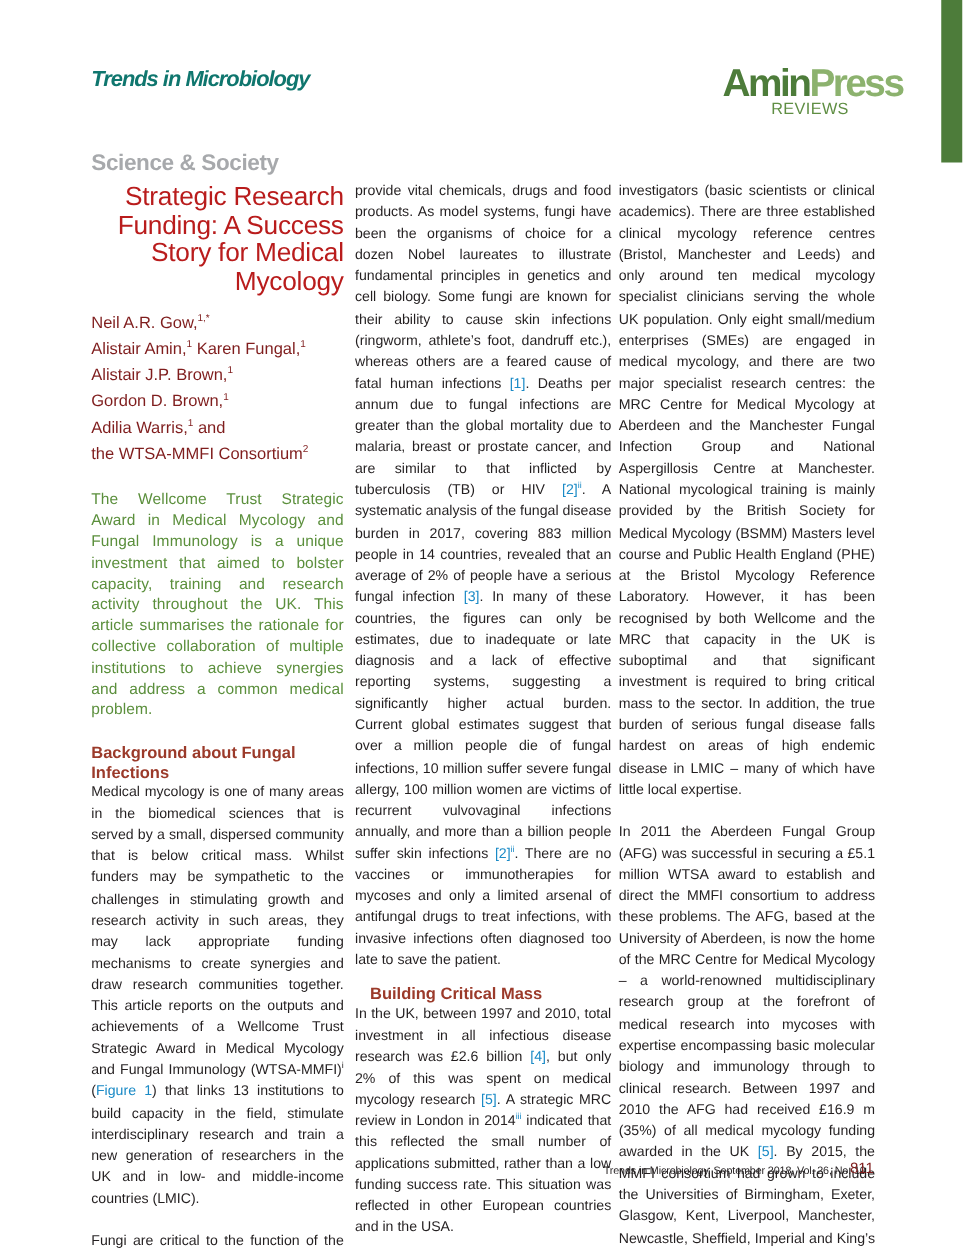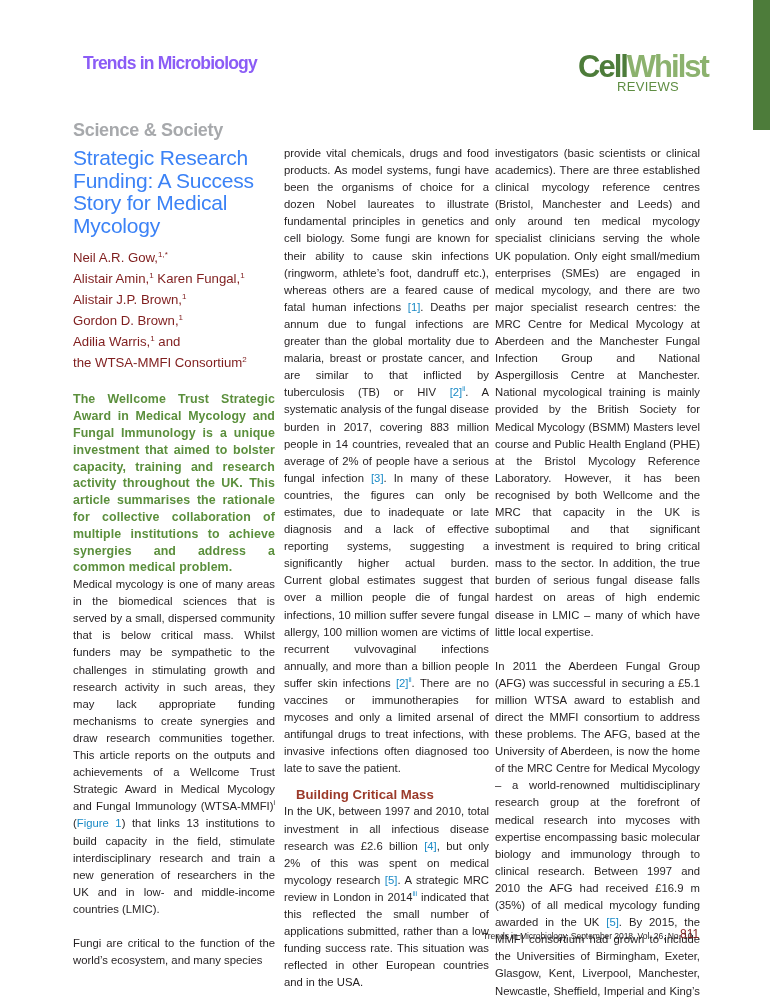--- a/index.html
+++ b/index.html
@@ -1,72 +1,73 @@
 <!DOCTYPE html>
 <html><head>
 <meta charset="utf-8">
 <style>
   html, body { margin: 0; padding: 0; background: #ffffff; }
   body { width: 770px; height: 1000px; position: relative; overflow: hidden;
          font-family: "Liberation Sans", sans-serif; color: #231f20; }
-  .journal-name { position: absolute; left: 83px; top: 53px; font-size: 17.5px; font-weight: bold;
-                  color: #8b5cf6; letter-spacing: -0.8px; }
+  .journal-name { position: absolute; left: 73px; top: 53px; font-size: 17.5px; font-weight: bold;
+                  color: #0f766e; letter-spacing: -0.8px; font-style: italic; }
   .logo { position: absolute; left: 578px; top: 52px; width: 120px; }
   .logo-main { font-size: 31px; font-weight: bold; letter-spacing: -2px; line-height: 30px; white-space: nowrap; }
   .logo-cell { color: #4d7c3a; }
   .logo-press { color: #8cb26e; }
   .logo-sub { position: absolute; left: 39px; top: 27px; font-size: 13px; color: #5f8e43; letter-spacing: 0.3px; }
   .side-tab { position: absolute; left: 753px; top: 0; width: 17px; height: 130px; background: #4d7c3a; }
   .section-label { position: absolute; left: 73px; top: 120px; font-size: 18px; font-weight: bold; color: #a7a9ac; letter-spacing: -0.3px; }
   .col { position: absolute; top: 145px; width: 205px; font-size: 11.3px; line-height: 17.1px; text-align: justify; }
   .col1 { left: 73px; width: 202px; }
   .col2 { left: 284px; }
   .col3 { left: 495px; }
-  .title { font-size: 21px; line-height: 22.5px; color: #3b82f6; margin-top: 2px; text-align: left; letter-spacing: -0.2px; }
+  .title { font-size: 21px; line-height: 22.5px; color: #b91c1c; margin-top: 2px; text-align: right; letter-spacing: -0.2px; }
   .authors { margin-top: 9px; font-size: 13.2px; line-height: 17.5px; text-align: left; color: #7f1d1d; }
   .authors sup { font-size: 8px; }
-  .abstract { margin-top: 20px; font-size: 12.4px; line-height: 16.8px; font-weight: bold; color: #5b8f3c; text-align: justify; letter-spacing: 0.1px; }
+  .abstract { margin-top: 20px; font-size: 12.4px; line-height: 16.8px; font-weight: normal; color: #5b8f3c; text-align: justify; letter-spacing: 0.1px; }
   .heading { font-size: 13.2px; font-weight: bold; color: #9b3a2a; line-height: 16px; margin-top: 18px; text-align: left; }
   .heading.h2 { margin-top: 10px; padding-left: 12px; }
   p { margin: 0; }
   p + p { margin-top: 17px; }
   .ref { color: #1a8ac6; }
   sup.note { font-size: 7px; color: #1a8ac6; line-height: 0; }
   sup.plain { font-size: 7px; line-height: 0; }
   .footer { position: absolute; left: 483px; top: 931px; font-size: 8.6px; color: #231f20; letter-spacing: -0.1px; }
   .page-num { position: absolute; left: 680px; top: 927px; font-size: 12px; color: #7f1d1d; }
 </style>
 </head>
 <body>
 
 <div class="side-tab"></div>
 
 <div class="journal-name">Trends in Microbiology</div>
 
 <div class="logo">
-  <div class="logo-main"><span class="logo-cell">Cell</span><span class="logo-press">Whilst</span></div>
+  <div class="logo-main"><span class="logo-cell">Amin</span><span class="logo-press">Press</span></div>
   <div class="logo-sub">REVIEWS</div>
 </div>
 
 <div class="section-label">Science &amp; Society</div>
 
 <div class="col col1">
   <div class="title">Strategic Research Funding: A Success Story for Medical Mycology</div>
   <div class="authors">
     <span><span>Neil A.R. Gow,</span><sup>1,*</sup></span><br>
     <span><span>Alistair Amin,</span><sup>1</sup></span>
     <span><span>Karen Fungal,</span><sup>1</sup></span><br>
     <span><span>Alistair J.P. Brown,</span><sup>1</sup></span><br>
     <span><span>Gordon D. Brown,</span><sup>1</sup></span><br>
     <span><span>Adilia Warris,</span><sup>1</sup></span>
     <span>and</span><br>
     <span><span>the WTSA-MMFI Consortium</span><sup>2</sup></span>
   </div>
   <div class="abstract">The Wellcome Trust Strategic Award in Medical Mycology and Fungal Immunology is a unique investment that aimed to bolster capacity, training and research activity throughout the UK. This article summarises the rationale for collective collaboration of multiple institutions to achieve synergies and address a common medical problem.</div>
 
+  <div class="heading">Background about Fungal Infections</div>
   <p><span>Medical mycology is one of many areas in the biomedical sciences that is served by a small, dispersed community that is below critical mass. Whilst funders may be sympathetic to the challenges in stimulating growth and research activity in such areas, they may lack appropriate funding mechanisms to create synergies and draw research communities together. This article reports on the outputs and achievements of a Wellcome Trust Strategic Award in Medical Mycology and Fungal Immunology (WTSA-MMFI)</span><sup class="plain">i</sup><span> (</span><span class="ref">Figure 1</span><span>) that links 13 institutions to build capacity in the field, stimulate interdisciplinary research and train a new generation of researchers in the UK and in low- and middle-income countries (LMIC).</span></p>
   <p style="margin-top:17px" id="p2-col1"><span>Fungi are critical to the function of the world’s ecosystem, and many species </span></p>
 </div>
 
 <div class="col col2">
   <p id="p2-col2"><span>provide vital chemicals, drugs and food products. As model systems, fungi have been the organisms of choice for a dozen Nobel laureates to illustrate fundamental principles in genetics and cell biology. Some fungi are known for their ability to cause skin infections (ringworm, athlete’s foot, dandruff etc.), whereas others are a feared cause of fatal human infections </span><span class="ref">[1]</span><span>. Deaths per annum due to fungal infections are greater than the global mortality due to malaria, breast or prostate cancer, and are similar to that inflicted by tuberculosis (TB) or HIV </span><span class="ref">[2]</span><sup class="note">ii</sup><span>. A systematic analysis of the fungal disease burden in 2017, covering 883 million people in 14 countries, revealed that an average of 2% of people have a serious fungal infection </span><span class="ref">[3]</span><span>. In many of these countries, the figures can only be estimates, due to inadequate or late diagnosis and a lack of effective reporting systems, suggesting a significantly higher actual burden. Current global estimates suggest that over a million people die of fungal infections, 10 million suffer severe fungal allergy, 100 million women are victims of recurrent vulvovaginal infections annually, and more than a billion people suffer skin infections </span><span class="ref">[2]</span><sup class="note">ii</sup><span>. There are no vaccines or immunotherapies for mycoses and only a limited arsenal of antifungal drugs to treat infections, with invasive infections often diagnosed too late to save the patient.</span></p>
   <div class="heading h2">Building Critical Mass</div>
   <p><span>In the UK, between 1997 and 2010, total investment in all infectious disease research was £2.6 billion </span><span class="ref">[4]</span><span>, but only 2% of this was spent on medical mycology research </span><span class="ref">[5]</span><span>. A strategic MRC review in London in 2014</span><sup class="note">iii</sup><span> indicated that this reflected the small number of applications submitted, rather than a low funding success rate. This situation was reflected in other European countries and in the USA.</span></p>
 
 </div>

